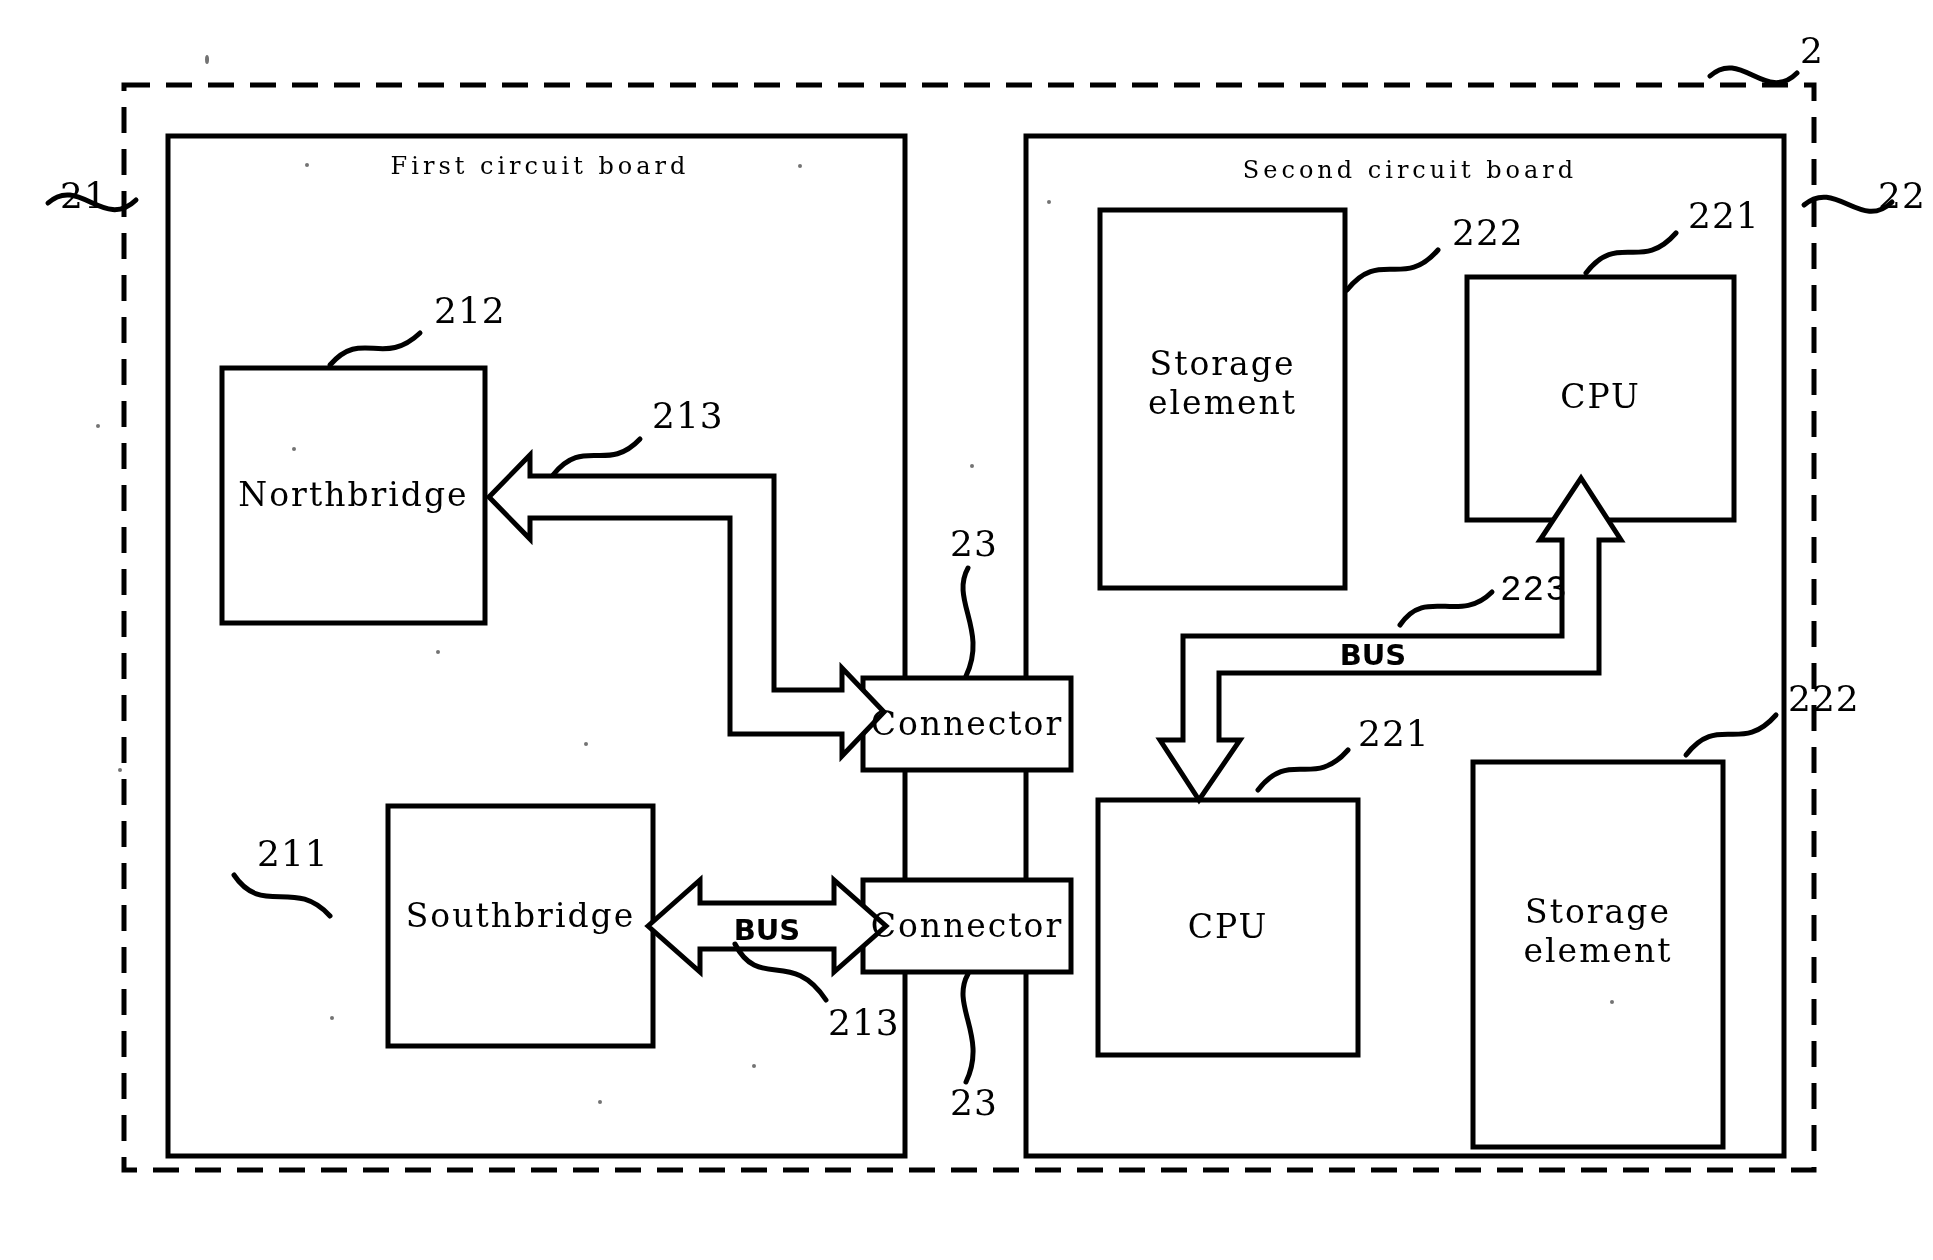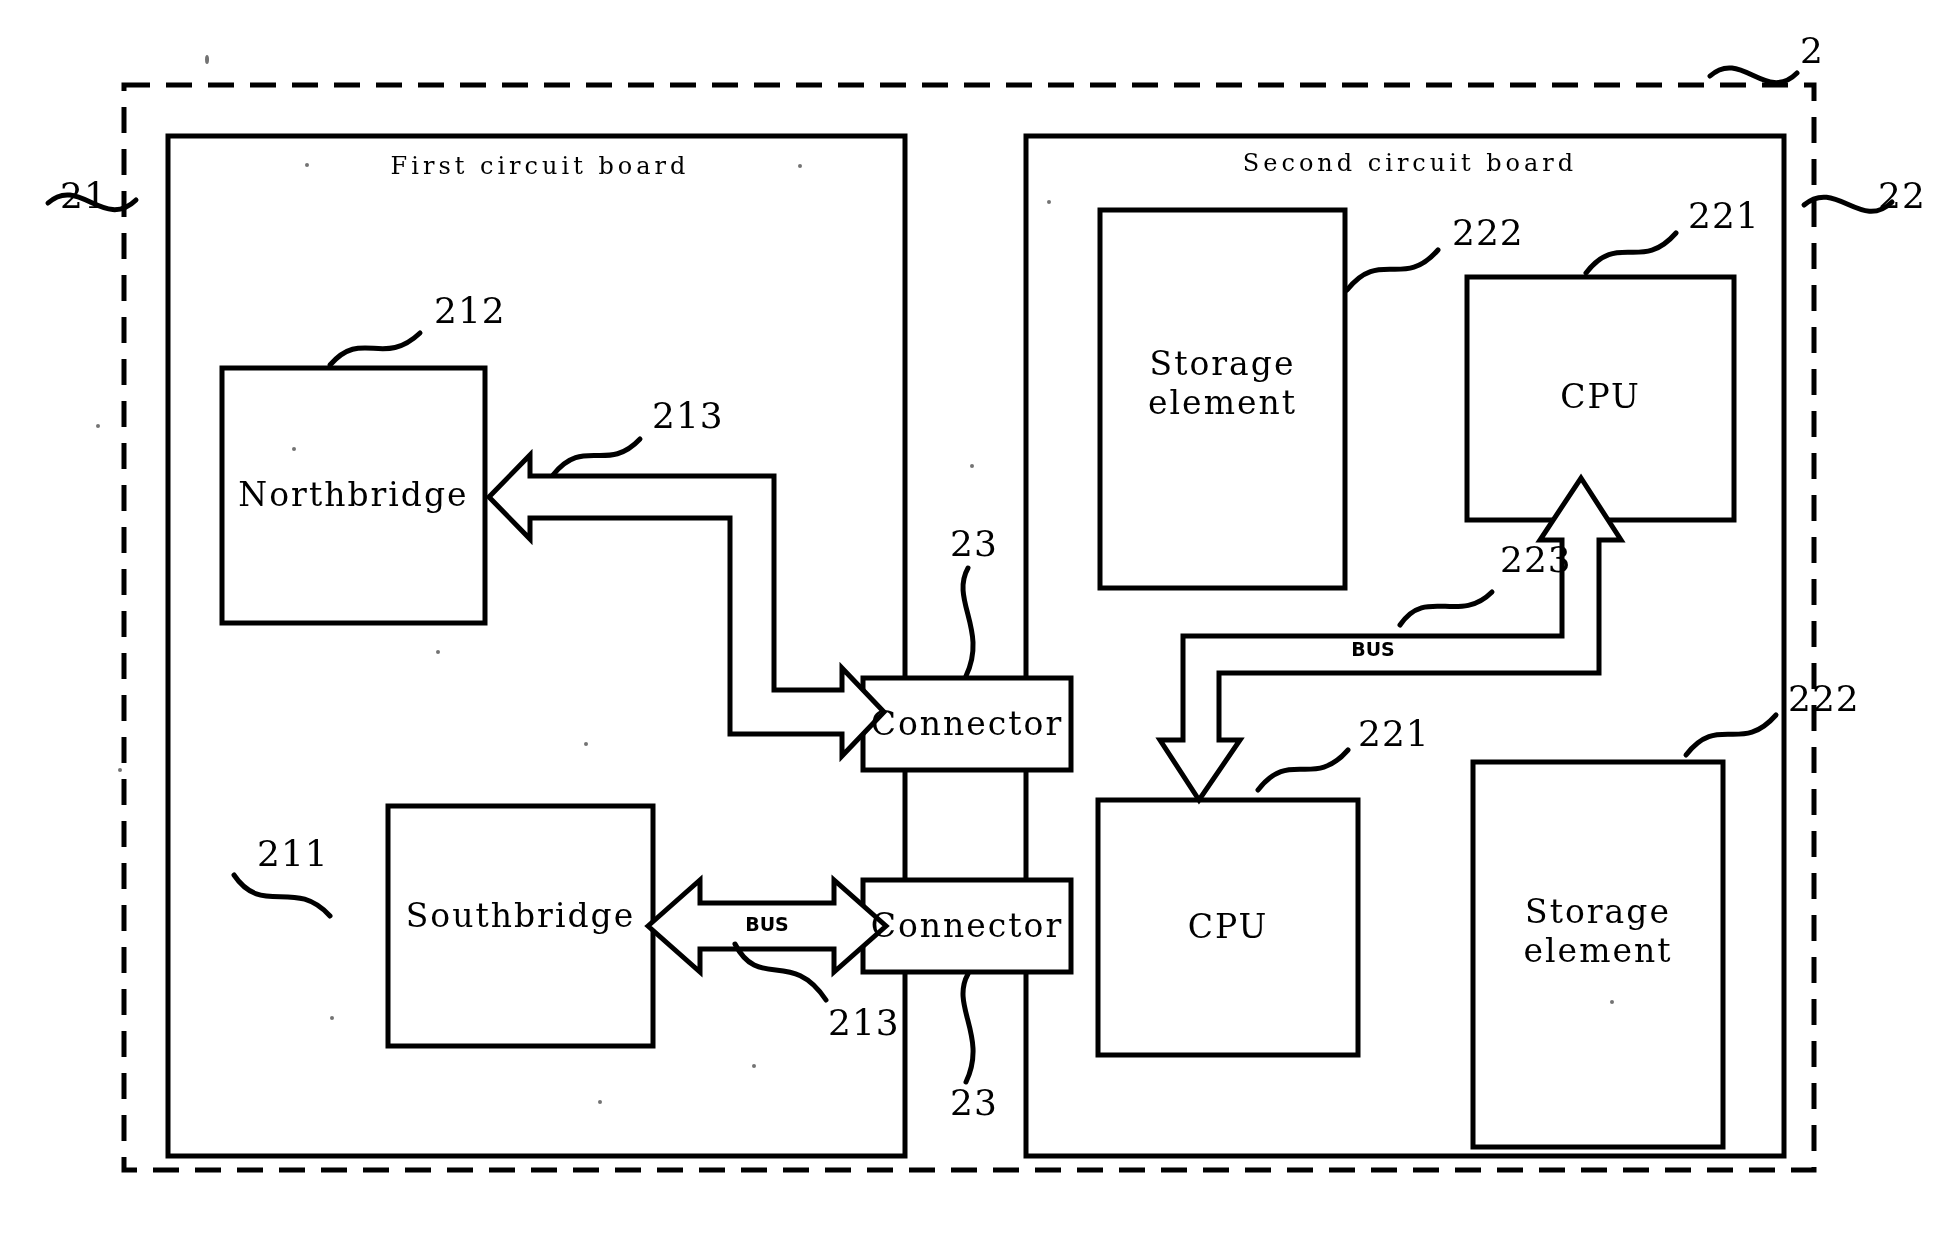--- a/index.html
+++ b/index.html
@@ -40,21 +40,21 @@
   }
   .lbl-title {
     font-size: 24px;
     letter-spacing: 4px;
   }
   .lbl-block {
     font-size: 33px;
     letter-spacing: 2px;
   }
   .lbl-bus {
-    font-size: 19px;
+    font-size: 29px;
     letter-spacing: 0px;
     font-family: "DejaVu Sans", sans-serif;
     font-weight: bold;
   }
   .lbl-ref {
     font-size: 36px;
     letter-spacing: 1px;
     font-family: "DejaVu Serif", serif;
   }
   .noise {
@@ -162,21 +162,21 @@
     <path d="M 1400 625 C 1426 586, 1459 625, 1492 592" fill="none" stroke="#000" stroke-width="5" stroke-linecap="round"></path>
 
     <path d="M 1258 790 C 1290 748, 1313 790, 1348 750" fill="none" stroke="#000" stroke-width="5" stroke-linecap="round"></path>
 
     <path d="M 1686 755 C 1718 713, 1741 755, 1776 715" fill="none" stroke="#000" stroke-width="5" stroke-linecap="round"></path>
 
   </svg>
 
   <div class="lbl lbl-title" style="left:330px; top:152px; width:420px; text-align:center;">First circuit board</div>
 
-  <div class="lbl lbl-title" style="left:1180px; top:149px; width:460px; text-align:center;">Second circuit board</div>
+  <div class="lbl lbl-title" style="left:1180px; top:156px; width:460px; text-align:center;">Second circuit board</div>
 
   <div class="lbl lbl-block lbl-box" style="left:222px; top:476px; width:263px;">Northbridge</div>
 
   <div class="lbl lbl-block lbl-box" style="left:388px; top:897px; width:265px;">Southbridge</div>
 
   <div class="lbl lbl-block lbl-box" style="left:855px; top:705px; width:224px;">Connector</div>
 
   <div class="lbl lbl-block lbl-box" style="left:855px; top:907px; width:224px;">Connector</div>
 
   <div class="lbl lbl-block lbl-box" style="left:1100px; top:345px; width:245px;">Storage<br>element</div>
@@ -206,21 +206,21 @@
   <div class="lbl lbl-ref" style="left:828px; top:1002px;">213</div>
 
   <div class="lbl lbl-ref" style="left:950px; top:523px;">23</div>
 
   <div class="lbl lbl-ref" style="left:950px; top:1082px;">23</div>
 
   <div class="lbl lbl-ref" style="left:1452px; top:212px;">222</div>
 
   <div class="lbl lbl-ref" style="left:1688px; top:195px;">221</div>
 
-  <div class="lbl lbl-ref" style="left:1500px; top:539px;">223</div>
+  <div class="lbl lbl-ref" style="left:1500px; top:570px;font-family:Liberation Mono, monospace;">223</div>
 
   <div class="lbl lbl-ref" style="left:1358px; top:713px;">221</div>
 
   <div class="lbl lbl-ref" style="left:1788px; top:678px;">222</div>
 
   <div class="noise" style="left:205px;top:55px;width:4px;height:9px;"></div>
   <div class="noise" style="left:96px;top:424px;width:4px;height:4px;"></div>
   <div class="noise" style="left:305px;top:163px;width:4px;height:4px;"></div>
   <div class="noise" style="left:798px;top:164px;width:4px;height:4px;"></div>
   <div class="noise" style="left:970px;top:464px;width:4px;height:4px;"></div>

